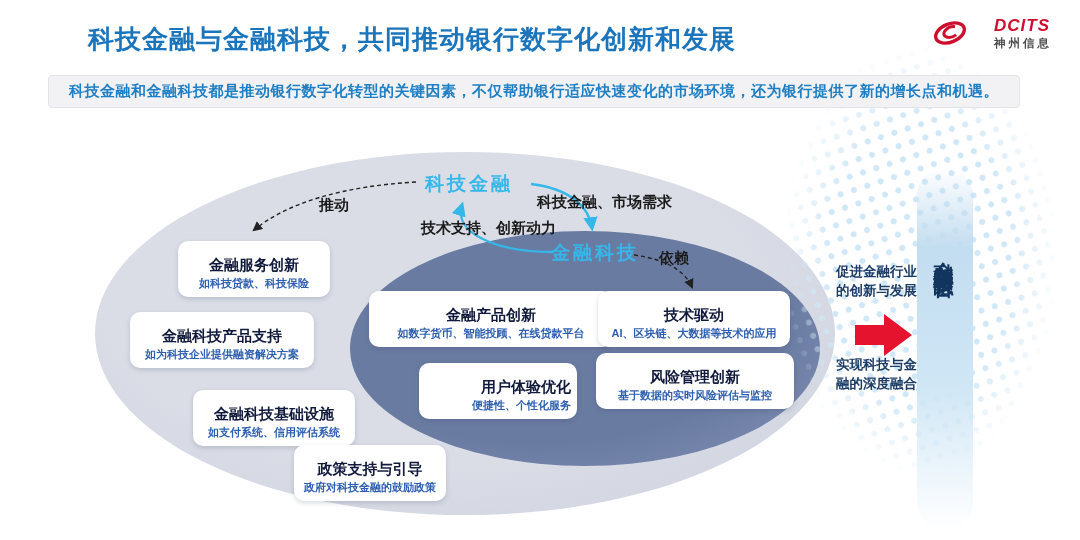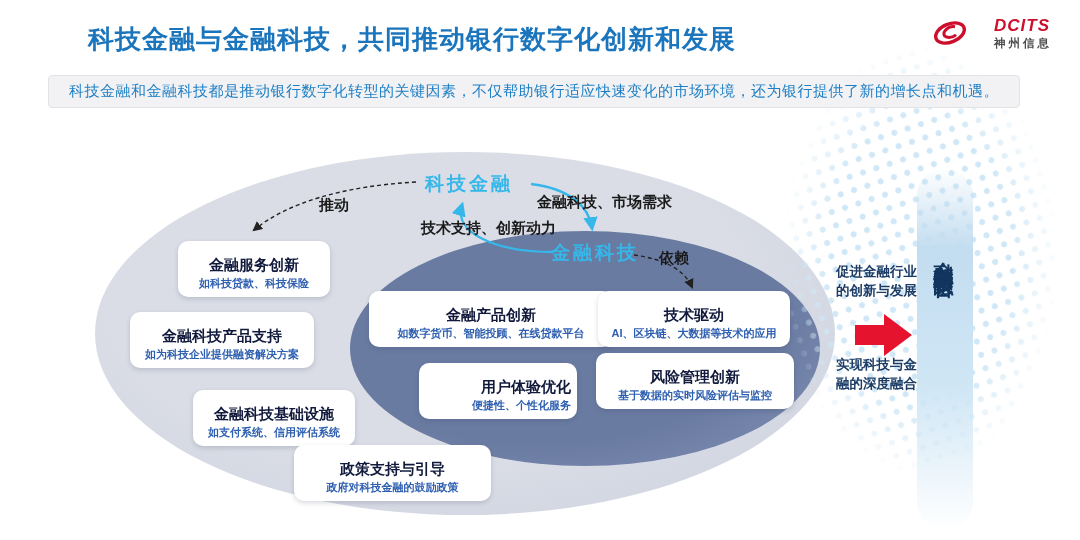--- a/index.html
+++ b/index.html
@@ -9,21 +9,21 @@
   
   .title { position:absolute; left:88px; top:22px; font-size:26px; font-weight:800; color:#1B75BC; letter-spacing:1px; z-index:6; }
   .logo { position:absolute; right:28px; top:16px; display:flex; align-items:center; gap:22px; z-index:6; }
   .logo-swirl { width:44px; height:34px; }
   .logo-txt { display:flex; flex-direction:column; line-height:1.05; }
   .logo-brand { font-size:17px; font-weight:800; font-style:italic; color:#CE0E2D; letter-spacing:1px; }
   .logo-company { font-size:11.5px; font-weight:700; color:#4a4a4a; letter-spacing:3px; margin-top:2px; }
 
   
   .banner { position:absolute; left:48px; top:75px; width:972px; height:33px; background:#f2f2f4; border:1px solid #e3e3e6; border-radius:4px; display:flex; align-items:center; justify-content:center; z-index:6; }
-  .banner span { font-size:15px; font-weight:400; color:#1E7FC4; letter-spacing:.5px; }
+  .banner span { font-size:15px; font-weight:700; color:#1E7FC4; letter-spacing:.5px; }
 
   
   .dots { position:absolute; left:788px; top:40px; width:300px; height:500px; z-index:2; pointer-events:none;
           -webkit-mask-image:radial-gradient(ellipse 58% 54% at 44% 44%, #000 52%, transparent 80%);
           mask-image:radial-gradient(ellipse 58% 54% at 44% 44%, #000 52%, transparent 80%); }
   .dots-inner { position:absolute; left:-60px; top:-60px; width:420px; height:620px;
           background-image:radial-gradient(circle, #cfe7f6 2.6px, transparent 3.3px);
           background-size:14px 14px; transform:rotate(-18deg); }
 
   
@@ -39,21 +39,21 @@
           font-size:20px; font-weight:800; color:#12355F; letter-spacing:2px; z-index:5; }
 
   
   .wbox { position:absolute; background:#ffffff; border-radius:10px; box-shadow:0 2px 5px rgba(40,50,80,.18);
           text-align:center; padding:14px 6px 7px; z-index:3; }
   .wbox .bt { font-size:15px; font-weight:800; color:#111A3C; line-height:1.3; white-space:nowrap; }
   .wbox .bs { font-size:11px; font-weight:700; color:#2E5FB0; line-height:1.3; white-space:nowrap; margin-top:1px; }
   .b1 { left:178px; top:241px; width:152px; }
   .b2 { left:130px; top:312px; width:184px; }
   .b3 { left:193px; top:390px; width:162px; }
-  .b4 { left:294px; top:445px; width:197px; }
+  .b4 { left:294px; top:445px; width:152px; }
   .b5 { left:369px; top:291px; width:244px; }
   .b6 { left:419px; top:363px; width:158px;text-align:right; }
   .b7 { left:598px; top:291px; width:192px; }
   .b8 { left:596px; top:353px; width:198px; }
 
   
   .flabel { position:absolute; z-index:5; white-space:nowrap; }
   .cyan-label { font-size:19px; font-weight:800; color:#35B7EA; letter-spacing:3px; }
   .black-label { font-size:15px; font-weight:800; color:#1a1a1a; }
   .lab-techfin { left:425px; top:171px; }
@@ -156,20 +156,20 @@
     <path d="M 531 184 C 571 189 589 207 592 228" fill="none" stroke="#35B7EA" stroke-width="2.4" marker-end="url(#mCyan)"></path>
 
     <path d="M 553 252 C 496 252 453 233 462 205" fill="none" stroke="#35B7EA" stroke-width="2.4" marker-end="url(#mCyan)"></path>
 
     <polygon points="855,325 884,325 884,314 912,335 884,356 884,345 855,345" fill="#E5132E"></polygon>
   </svg>
 
   <div class="flabel cyan-label lab-techfin">科技金融</div>
   <div class="flabel cyan-label lab-fintech">金融科技</div>
   <div class="flabel black-label lab-promote">推动</div>
-  <div class="flabel black-label lab-application">金融科技、市场需求</div>
+  <div class="flabel black-label lab-application">科技金融、市场需求</div>
   <div class="flabel black-label lab-support">技术支持、创新动力</div>
   <div class="flabel black-label lab-depend">依赖</div>
 
   <div class="note note-top">促进金融行业的创新与发展</div>
   <div class="note note-bottom">实现科技与金融的深度融合</div>
 
 </div>
 
 </body></html>

